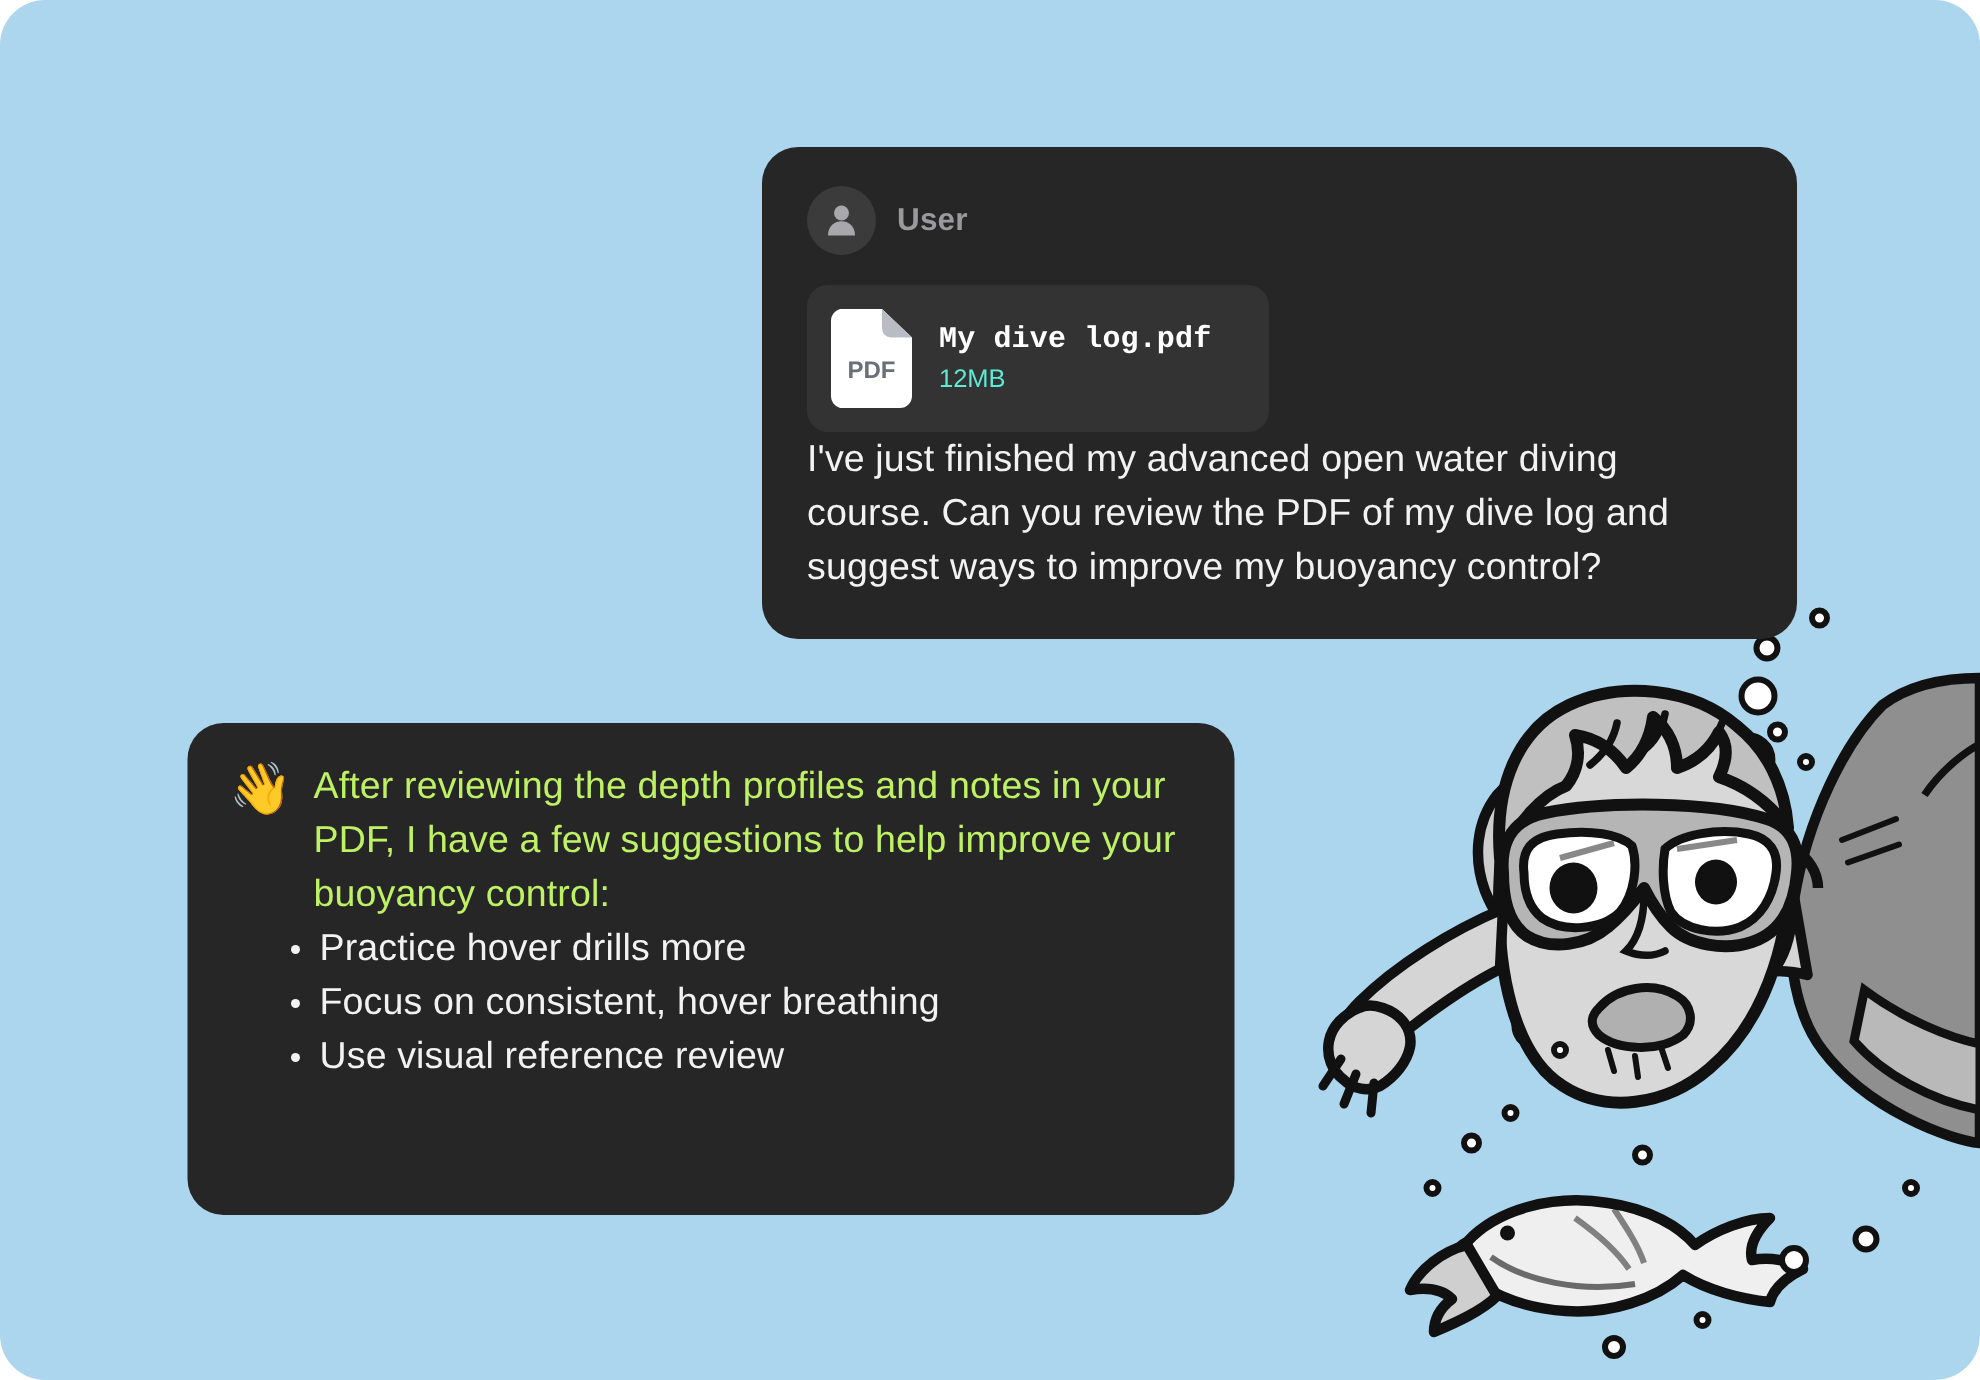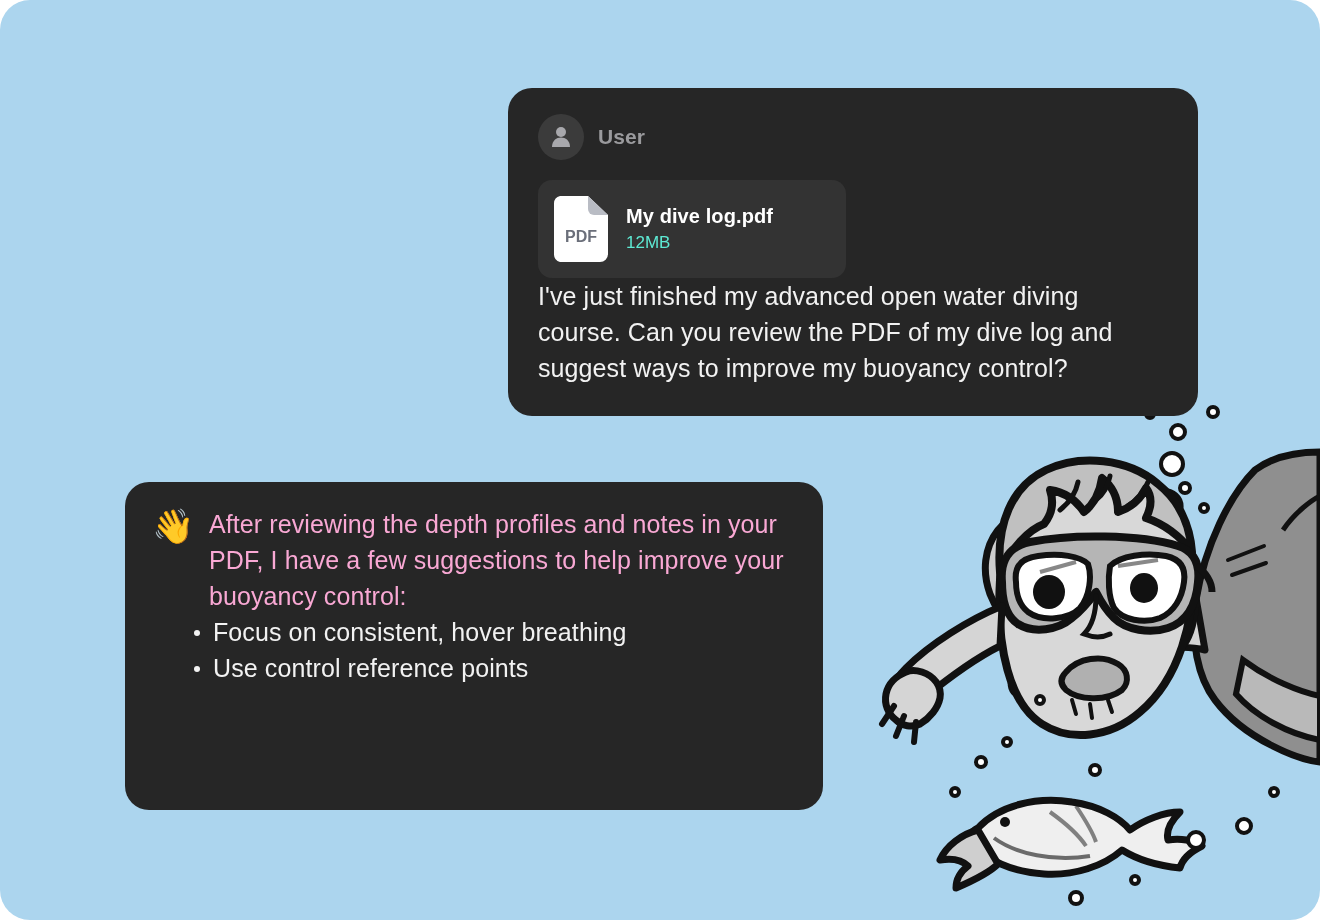--- a/index.html
+++ b/index.html
@@ -31,21 +31,21 @@
 
   
   .bubble {
     position: absolute;
     background: #262626;
     border-radius: 24px;
     box-sizing: border-box;
   }
   .bubble-user {
     left: 508px;
-    top: 88px;
+    top: 98px;
     width: 690px;
     height: 328px;
     padding: 26px 30px 28px 30px;
   }
   .bubble-assistant {
     left: 125px;
     top: 482px;
     width: 698px;
     height: 328px;
     padding: 24px 30px 26px 26px;
@@ -96,20 +96,21 @@
   .attachment-meta {
     display: flex;
     flex-direction: column;
     gap: 5px;
   }
   .file-name {
     font-size: 20px;
     font-weight: bold;
     color: #ffffff;
     letter-spacing: 0.1px;
+    font-family: Liberation Mono, monospace;
   }
   .file-size {
     font-size: 17px;
     color: #5eead4;
   }
 
   
   .msg-text {
     font-size: 25px;
     line-height: 36px;
@@ -126,21 +127,21 @@
   .wave-emoji {
     font-size: 34px;
     line-height: 40px;
     flex: none;
     width: 46px;
     text-align: center;
   }
   .assistant-text {
     font-size: 25px;
     line-height: 36px;
-    color: #f9a8d4;
+    color: #bef264;
     letter-spacing: 0.1px;
     flex: 1;
   }
   .bullets {
     list-style: none;
     margin: 0;
     padding: 0 0 0 40px;
   }
   .bullets li {
     position: relative;
@@ -320,18 +321,19 @@
 
     <div class="msg-text">I've just finished my advanced open water diving course. Can you review the PDF of my dive log and suggest ways to improve my buoyancy control?</div>
   </div>
 
   <div class="bubble bubble-assistant">
     <div class="assistant-row">
       <span class="wave-emoji">👋</span>
       <span class="assistant-text">After reviewing the depth profiles and notes in your PDF, I have a few suggestions to help improve your buoyancy control:</span>
     </div>
     <ul class="bullets">
+      <li>Practice hover drills more</li>
       <li>Focus on consistent, hover breathing</li>
-      <li>Use control reference points</li>
+      <li>Use visual reference review</li>
     </ul>
   </div>
 
 </div>
 
 </body></html>

